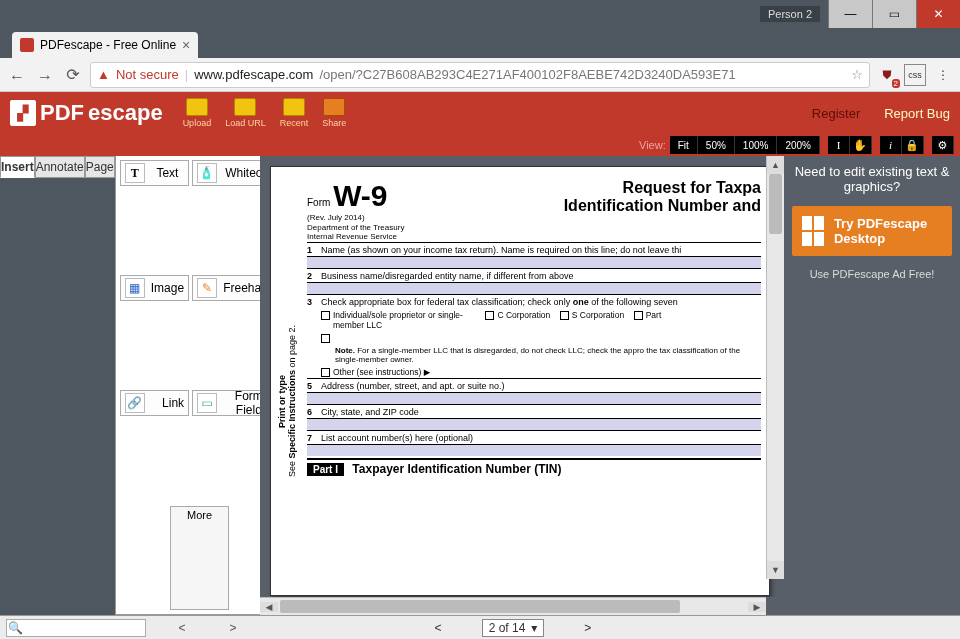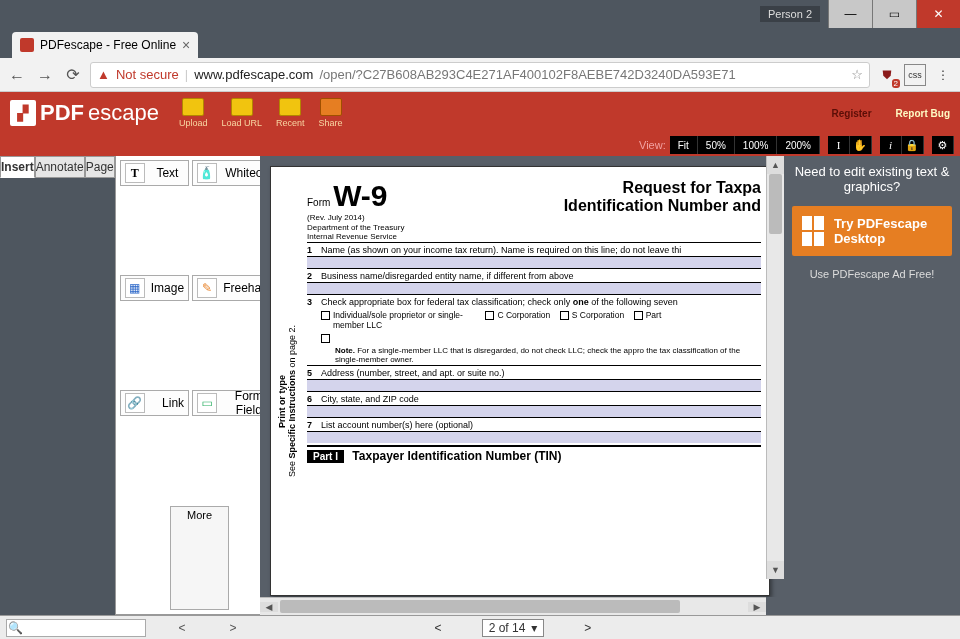--- a/index.html
+++ b/index.html
@@ -22,26 +22,26 @@
   .urlbox .notsecure{color:#c0392b}
   .urlbox .host{color:#222}
   .urlbox .path{color:#777;white-space:nowrap}
   .star{color:#888;margin-left:auto}
   .extbtn{width:22px;height:22px;display:flex;align-items:center;justify-content:center;font-size:12px;color:#333;position:relative}
   .extbtn .badge{position:absolute;bottom:-2px;right:-2px;background:#c0392b;color:#fff;font-size:8px;border-radius:3px;padding:0 2px}
   
   .apphdr{height:42px;background:#c0392b;display:flex;align-items:center;color:#fff;padding:0 10px;gap:0}
   .logo{display:flex;align-items:center;gap:4px;font-size:22px;font-weight:bold;margin-right:20px}
   .logo .mark{width:26px;height:26px;background:#fff;color:#c0392b;display:flex;align-items:center;justify-content:center;font-size:14px;font-weight:bold;border-radius:2px}
-  .logo .thin{font-weight:400}
+  .logo .thin{font-weight:700}
   .hdricons{display:flex;gap:14px}
   .hdricon{display:flex;flex-direction:column;align-items:center;font-size:9px;color:#f8d7a3;gap:2px}
   .hdricon .ic{width:22px;height:18px;background:#f1c40f;border-radius:2px;border:1px solid #b38600;position:relative}
   .hdrspacer{flex:1}
-  .reglinks{display:flex;gap:24px;font-size:10px;font-weight:bold}
+  .reglinks{display:flex;gap:24px;font-size:13px;font-weight:normal}
   .reglinks .reg{color:#5b0e07}
   .reglinks .bug{color:#fef9c3}
   
   .viewbar{height:22px;background:#c0392b;display:flex;align-items:center;justify-content:flex-end;padding-right:6px;gap:0}
   .viewbar .lbl{color:#f2a1a1;font-size:11px;margin-right:4px}
   .zoomgrp{display:flex}
   .zbtn{background:#000;color:#fff;font-size:10px;height:18px;padding:0 8px;display:flex;align-items:center;border-right:1px solid #333}
   .vsep{width:8px}
   .toolgrp{display:flex}
   .tbtn{background:#000;color:#fff;width:22px;height:18px;display:flex;align-items:center;justify-content:center;font-size:11px;border-right:1px solid #333}
@@ -308,20 +308,21 @@
             <span>Check appropriate box for federal tax classification; check only <b>one</b> of the following seven</span>
           </div>
         <div class="cbrow">
           <span class="cbx"></span><span style="display:inline-block;width:150px;vertical-align:top">Individual/sole proprietor or single-member LLC</span>
           <span class="cbx"></span><span>C Corporation</span>&nbsp;&nbsp;&nbsp;
           <span class="cbx"></span><span>S Corporation</span>&nbsp;&nbsp;&nbsp;
           <span class="cbx"></span><span>Part</span>
         </div>
         <div class="cbrow"><span class="cbx"></span></div>
         <div class="cbrow" style="padding-left:28px;font-size:8px"><b>Note.</b> <span>For a single-member LLC that is disregarded, do not check LLC; check the appro the tax classification of the single-member owner.</span></div>
+        <div class="cbrow"><span class="cbx"></span><span>Other (see instructions) ▶</span></div>
         <div class="frow">
             <span class="num">5</span>
             <span>Address (number, street, and apt. or suite no.)</span>
           </div>
         <div class="shade"></div>
         <div class="frow">
             <span class="num">6</span>
             <span>City, state, and ZIP code</span>
           </div>
         <div class="shade"></div>

